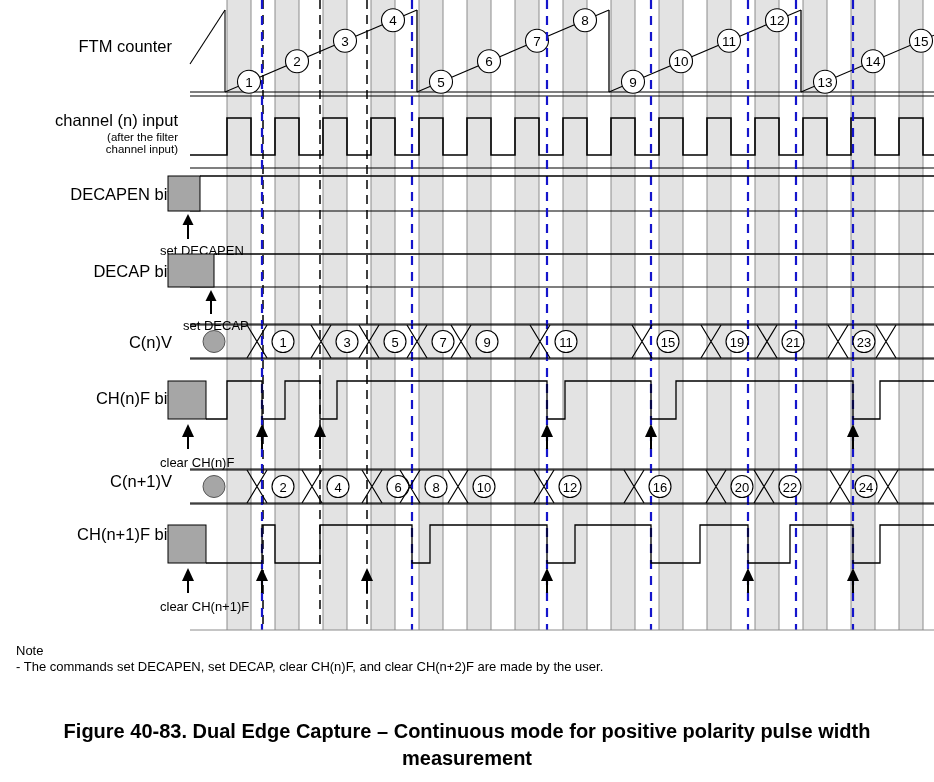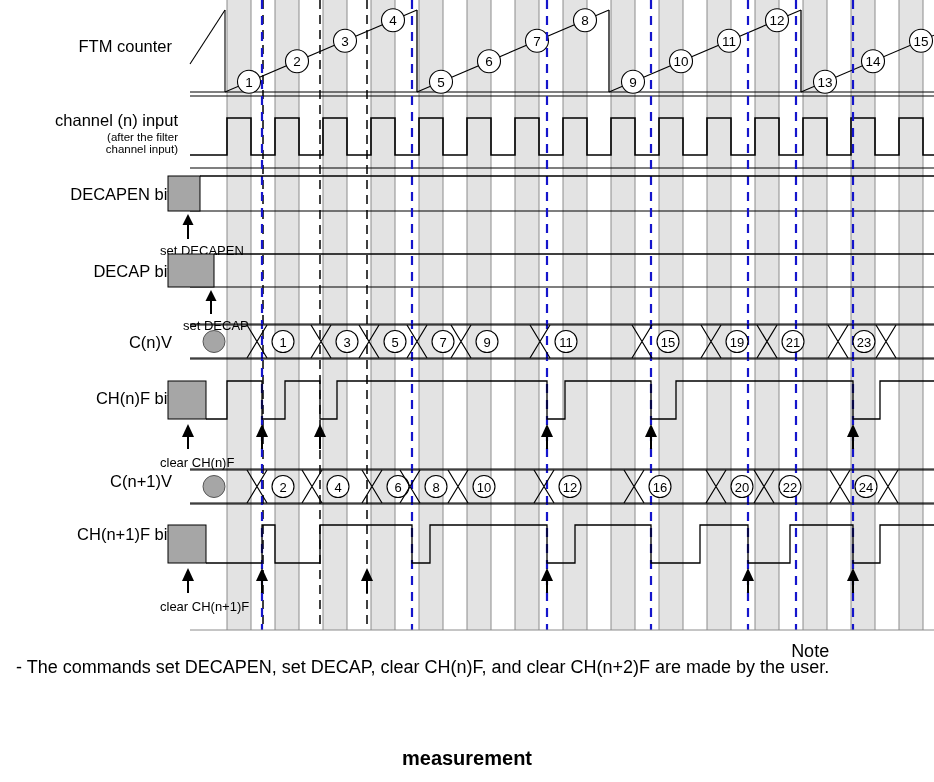--- a/index.html
+++ b/index.html
@@ -1,21 +1,21 @@
 <!DOCTYPE html>
 <html><head>
 <meta charset="utf-8">
 <style>
   html,body{margin:0;padding:0;background:#fff;}
   body{width:934px;height:782px;font-family:"Liberation Sans",sans-serif;color:#000;overflow:hidden;}
   #root{position:relative;width:934px;height:782px;}
   svg{display:block;}
   .caption{position:absolute;left:0;top:718px;width:934px;text-align:center;
            font-family:"Liberation Sans",sans-serif;font-weight:bold;font-size:20px;line-height:27px;}
-  .note-block{position:absolute;left:16px;top:643px;font-size:18px;line-height:16px;text-align:right;}
+  .note-block{position:absolute;left:16px;top:643px;font-size:13px;line-height:16px;}
 </style>
 </head>
 <body>
 
 <div id="root">
 
   <svg id="diagram" width="934" height="640" viewBox="0 0 934 640">
       <rect x="227" y="0" width="24" height="630" fill="#e3e3e3" stroke="none"></rect>
       <rect x="275" y="0" width="24" height="630" fill="#e3e3e3" stroke="none"></rect>
       <rect x="323" y="0" width="24" height="630" fill="#e3e3e3" stroke="none"></rect>
@@ -240,16 +240,16 @@
       <text x="160" y="611" font-size="13" text-anchor="start" font-family="&quot;Liberation Sans&quot;, sans-serif" fill="#000" font-weight="normal">clear CH(n+1)F</text>
       <line x1="190" y1="630" x2="934" y2="630" stroke="#8c8c8c" stroke-width="1"></line>
     </svg>
 
   <div class="note-block">
     <div>Note</div>
     <div>- The commands set DECAPEN, set DECAP, clear CH(n)F, and clear CH(n+2)F are made by the user.</div>
   </div>
 
   <div class="caption">
-    <br>
+    <span>Figure 40-83. Dual Edge Capture – Continuous mode for positive polarity pulse width</span><br>
     <span>measurement</span>
   </div>
 </div>
 
 </body></html>

